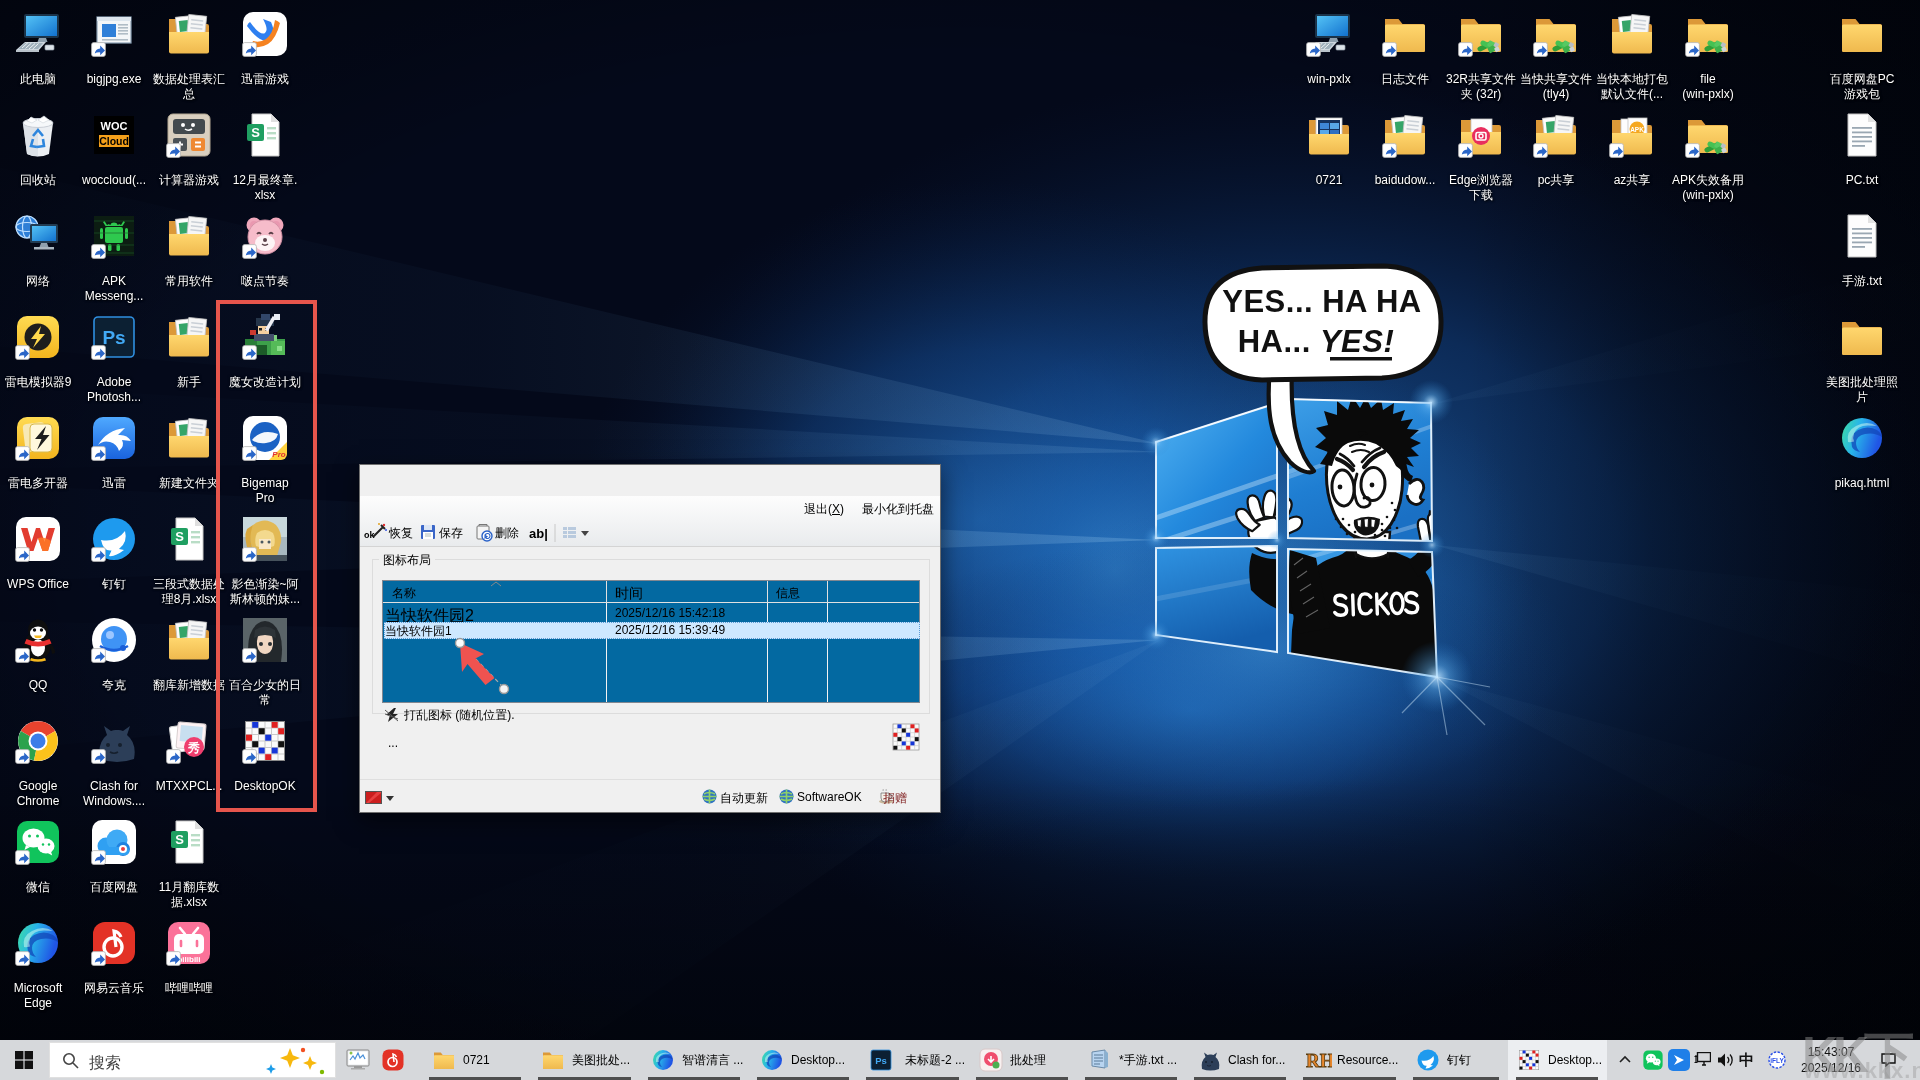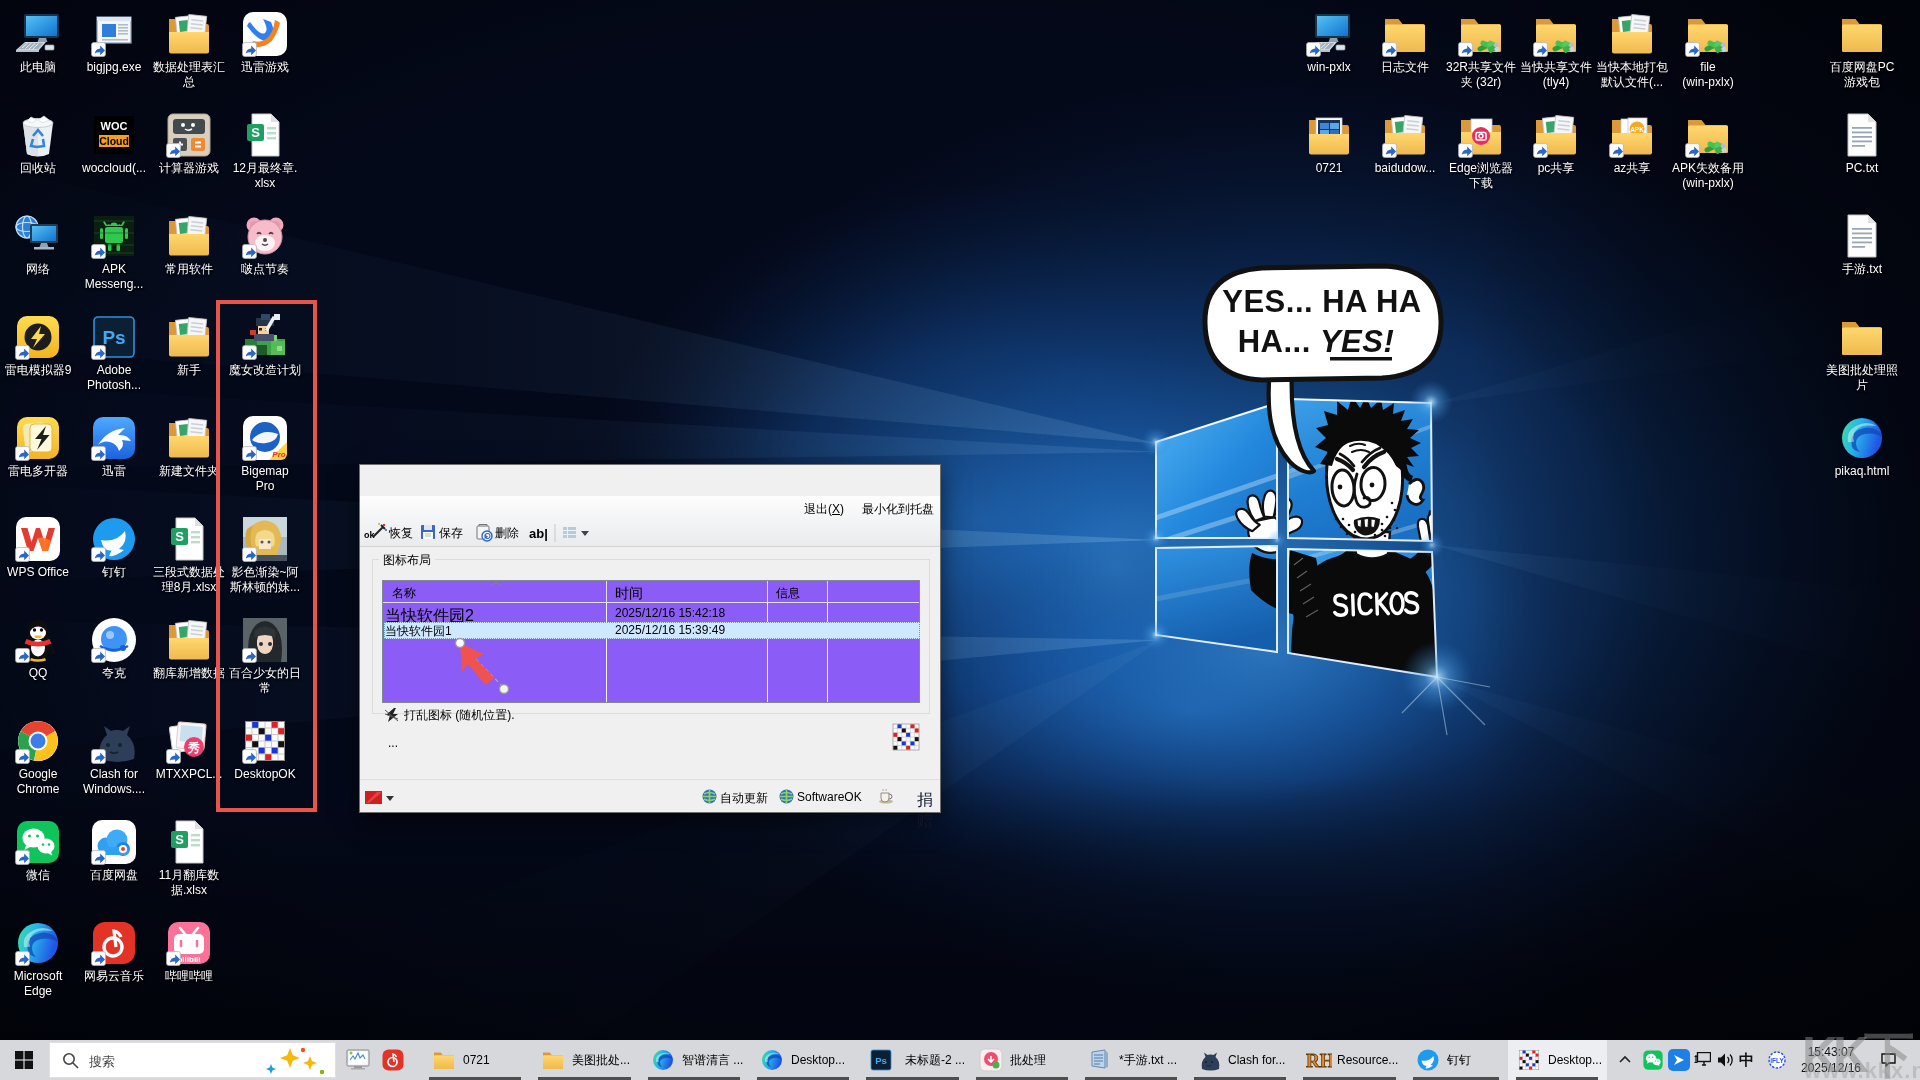--- a/index.html
+++ b/index.html
@@ -1,20 +1,20 @@
 <!DOCTYPE html>
 <html><head>
 <meta charset="utf-8">
 <style>
 *{margin:0;padding:0;box-sizing:border-box}
 html,body{width:1920px;height:1080px;overflow:hidden;background:#070e24;font-family:"Liberation Sans",sans-serif}
 #wall{position:absolute;left:0;top:0;width:1920px;height:1080px}
 .ic{position:absolute;width:76px;text-align:center}
 .ic svg.g{display:block;margin:0 auto}
-.ic .t{margin-top:2px;font-size:12px;line-height:15px;color:#fff;text-shadow:1px 1px 2px rgba(0,0,0,.95),0 0 3px rgba(0,0,0,.7)}
+.ic .t{margin-top:14px;font-size:12px;line-height:15px;color:#fff;text-shadow:1px 1px 2px rgba(0,0,0,.95),0 0 3px rgba(0,0,0,.7)}
 #redrect{position:absolute;left:216px;top:300px;width:101px;height:512px;border:4px solid #e6554c}
 #win{position:absolute;left:359px;top:464px;width:582px;height:349px;background:#f0f0f0;border:1px solid #6f6f6f;box-shadow:0 8px 22px rgba(0,0,0,.55)}
 #tbar{position:absolute;left:0;top:1040px;width:1920px;height:40px;background:#d6d8db}
 .tbtn{position:absolute;top:0;height:40px;display:flex;align-items:center;font-size:12px;color:#000}
 .tbtn .ul{position:absolute;left:8px;right:9px;bottom:0;height:3px;background:#4e4e4e}
 </style>
 </head>
 <body>
 <div id="wall">
 <svg width="1920" height="1080" viewBox="0 0 1920 1080" xmlns="http://www.w3.org/2000/svg">
@@ -1021,21 +1021,21 @@
           <rect x="200" y="10" width="4" height="3"></rect>
           <rect x="205" y="10" width="8" height="3"></rect>
           <rect x="200" y="14" width="4" height="3"></rect>
           <rect x="205" y="14" width="8" height="3"></rect>
         </g>
    <path d="M218 10 l8 0 -4 5z" fill="#444"></path>
   </svg>
  </div>
  <div style="position:absolute;left:12px;top:94px;width:558px;height:155px;border:1px solid #dcdcdc">
   <div style="position:absolute;left:6px;top:-8px;background:#f0f0f0;padding:0 4px;font-size:12px;color:#000">图标布局</div>
-  <div style="position:absolute;left:9px;top:20px;width:538px;height:123px;background:#8b5cf6;border:1px solid #828790">
+  <div style="position:absolute;left:9px;top:20px;width:538px;height:123px;background:#0369a1;border:1px solid #828790">
    <div style="position:absolute;left:0;top:0;width:100%;height:22px;border-bottom:1px solid #e0e0e0">
     <div style="position:absolute;left:9px;top:4px;font-size:12px;color:#000">名称</div>
     <div style="position:absolute;left:232px;top:4px;font-size:14px;color:#000">时间</div>
     <div style="position:absolute;left:393px;top:4px;font-size:12px;color:#000">信息</div>
     <svg style="position:absolute;left:105px;top:0px" width="16" height="6">
             <path d="M3 5 L8 1 L13 5" stroke="#888" fill="none"></path>
           </svg>
     <div style="position:absolute;left:223px;top:0;width:1px;height:22px;background:#e0e0e0"></div>
     <div style="position:absolute;left:384px;top:0;width:1px;height:22px;background:#e0e0e0"></div>
     <div style="position:absolute;left:444px;top:0;width:1px;height:22px;background:#e0e0e0"></div>
@@ -1080,36 +1080,36 @@
         <circle cx="7.5" cy="7.5" r="7" fill="#2f72c4"></circle>
         <path d="M2 5 q5 -3 11 0 M2 10 q5 3 11 0 M7.5 0.5 v14 M0.5 7.5 h14" stroke="#8fd06a" stroke-width="1.6" fill="none"></path>
       </svg>
   <div style="position:absolute;left:437px;top:10px;font-size:12px;color:#000">SoftwareOK</div>
   <svg style="position:absolute;left:518px;top:9px" width="16" height="15" viewBox="0 0 16 15">
    <ellipse cx="8" cy="12.5" rx="7" ry="2" fill="#c8b89a"></ellipse>
    <path d="M3 4 h8 v5 a4 4 0 0 1 -8 0z" fill="#f5f0e8" stroke="#777" stroke-width="0.8"></path>
    <path d="M11 5 q3 0 3 2.5 q0 2.5 -3 2.5" fill="none" stroke="#777" stroke-width="1"></path>
    <path d="M5 2 q0.5 -1.5 0 -2 M8 2 q0.5 -1.5 0 -2" stroke="#999" stroke-width="0.8" fill="none"></path>
   </svg>
-  <div style="position:absolute;left:557px;top:10px;font-size:16px;color:#0f172a">捐赠</div>
+  <div style="position:absolute;left:523px;top:10px;font-size:12px;color:#7f1d1d">捐赠</div>
  </div>
 </div>
 <div id="tbar">
  <svg style="position:absolute;left:15px;top:11px" width="18" height="18" viewBox="0 0 18 18">
   <rect x="0" y="0" width="8.4" height="8.4" fill="#111"></rect>
       <rect x="9.6" y="0" width="8.4" height="8.4" fill="#111"></rect>
   <rect x="0" y="9.6" width="8.4" height="8.4" fill="#111"></rect>
       <rect x="9.6" y="9.6" width="8.4" height="8.4" fill="#111"></rect>
  </svg>
  <div style="position:absolute;left:49px;top:2px;width:287px;height:36px;background:#fff;border:1px solid #e0e0e0">
   <svg style="position:absolute;left:12px;top:9px" width="17" height="17" viewBox="0 0 17 17">
         <circle cx="7" cy="7" r="5.2" fill="none" stroke="#444" stroke-width="1.6"></circle>
         <line x1="11" y1="11" x2="16" y2="16" stroke="#444" stroke-width="1.6"></line>
       </svg>
-  <div style="position:absolute;left:39px;top:10px;font-size:13px;color:#444">搜索</div>
+  <div style="position:absolute;left:39px;top:10px;font-size:16px;color:#444">搜索</div>
   <svg style="position:absolute;left:215px;top:3px" width="66" height="30" viewBox="0 0 66 30">
    <path d="M25 2 l2.8 7.2 7.2 2.8 -7.2 2.8 -2.8 7.2 -2.8 -7.2 -7.2 -2.8 7.2 -2.8z" fill="#f7b80e"></path>
    <path d="M45 10 l2 5 5 2 -5 2 -2 5 -2 -5 -5 -2 5 -2z" fill="#f7b80e"></path>
    <path d="M6 18 l1.4 3.6 3.6 1.4 -3.6 1.4 -1.4 3.6 -1.4 -3.6 -3.6 -1.4 3.6 -1.4z" fill="#1e9de8"></path>
    <circle cx="38" cy="4" r="2.2" fill="#f25022"></circle>
    <circle cx="57" cy="26" r="2.2" fill="#7fba00"></circle>
   </svg>
  </div>
  <svg style="position:absolute;left:346px;top:8px" width="24" height="24" viewBox="0 0 24 24">
   <rect x="1" y="2" width="22" height="16" rx="1" fill="#e8eaec" stroke="#888"></rect>

